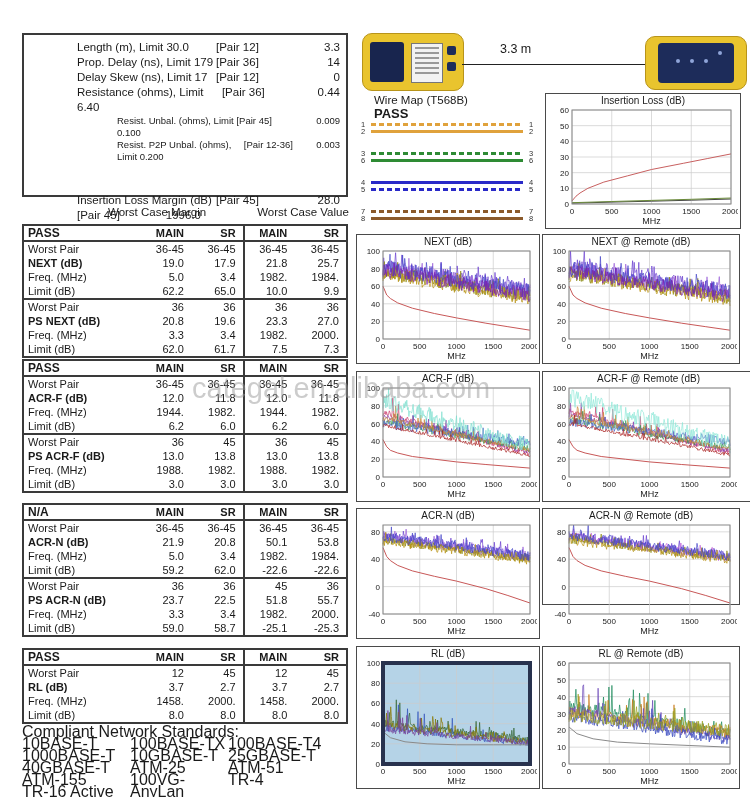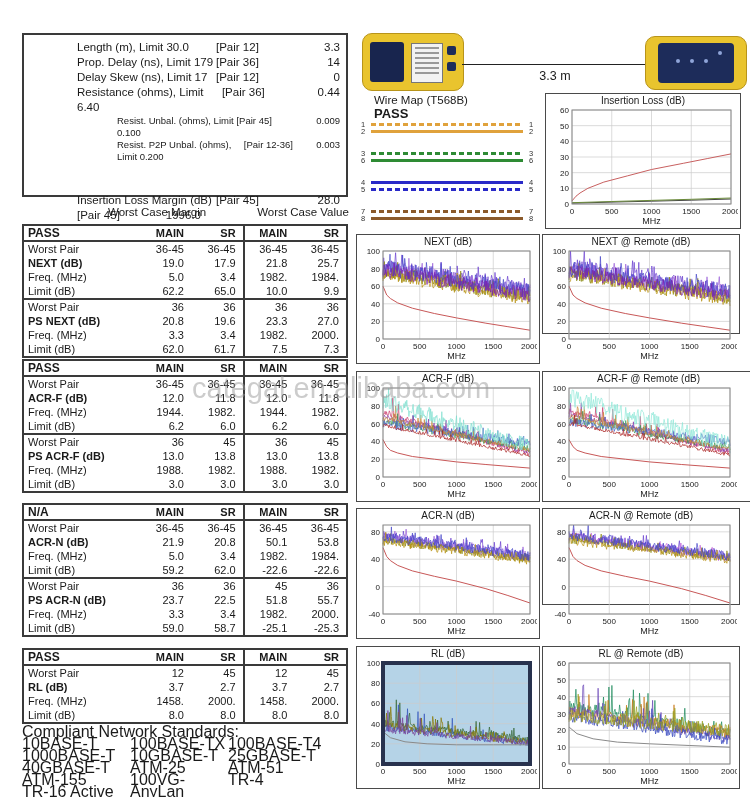--- a/index.html
+++ b/index.html
@@ -21,21 +21,21 @@
   #device-main{left:362px;top:33px;width:100px;height:56px;}
   #device-main .scr1{position:absolute;left:7px;top:8px;width:34px;height:40px;background:#18254e;border-radius:3px;}
   #device-main .scr2{position:absolute;left:48px;top:9px;width:30px;height:38px;background:#f2f2f2;border:1px solid #777;}
   #device-main .scr2 i{display:block;height:2px;background:#999;margin:3px 3px 0 3px;}
   #device-main .btn{position:absolute;left:84px;top:12px;width:9px;height:9px;background:#1d2c5a;border-radius:2px;}
   #device-main .btn2{top:28px;}
   #device-remote{left:645px;top:36px;width:100px;height:52px;}
   #device-remote .face{position:absolute;left:12px;top:6px;width:76px;height:40px;background:#1d2c5a;border-radius:4px;}
   #device-remote .dot{position:absolute;width:4px;height:4px;background:#8fa5d8;border-radius:50%;}
   #cable-line{position:absolute;left:462px;top:64px;width:184px;height:0;border-top:1.5px solid #222;}
-  #cable-length{position:absolute;left:500px;top:42px;width:110px;text-align:center;font-size:12.5px;margin-top:27px;}
+  #cable-length{position:absolute;left:500px;top:42px;width:110px;font-size:12.5px;}
 
   
   #wiremap-title{position:absolute;left:374px;top:94px;font-size:11.5px;font-weight:normal;}
   #wiremap-status{position:absolute;left:374px;top:106px;font-size:13px;font-weight:bold;}
   #wiremap-lines{position:absolute;left:358px;top:121px;width:178px;}
   .wire-row{display:flex;align-items:center;height:7px;}
   .wire-row.gap{margin-top:15px;}
   .wire-row .wn{width:10px;font-size:7.5px;color:#333;text-align:center;}
   .wire-row .wline{flex:1;height:3px;margin:0 3px;}
   .wire-row .wline.thick{height:4px;}
@@ -525,21 +525,21 @@
         <polyline points="26.0,23.5 26.7,19.9 27.4,20.1 28.1,19.0 28.8,16.0 29.5,27.3 30.2,25.6 30.9,22.4 31.6,16.5 32.3,20.0 33.0,21.0 33.7,21.0 34.4,29.2 35.1,28.0 35.8,20.5 36.5,15.5 37.2,21.6 37.9,17.9 38.6,19.8 39.3,20.8 40.0,15.2 40.7,22.5 41.4,18.6 42.1,15.5 42.8,26.1 43.5,18.2 44.2,21.2 44.9,25.4 45.6,22.1 46.3,26.5 47.0,26.2 47.7,30.7 48.4,21.1 49.1,19.0 49.8,32.1 50.5,21.7 51.2,30.2 51.9,10.3 52.6,27.0 53.3,17.6 54.0,18.3 54.7,17.5 55.4,26.6 56.1,20.6 56.8,26.3 57.5,28.0 58.2,24.9 58.9,21.8 59.6,32.3 60.3,31.7 61.0,22.1 61.7,26.9 62.4,31.1 63.1,26.8 63.8,28.8 64.5,20.6 65.2,15.2 65.9,33.9 66.6,25.3 67.3,26.1 68.0,32.8 68.7,29.1 69.4,28.3 70.1,21.8 70.8,27.9 71.5,27.9 72.2,26.9 72.9,23.6 73.6,26.5 74.3,32.2 75.0,23.8 75.7,15.2 76.4,27.3 77.1,29.3 77.8,21.4 78.5,29.6 79.2,21.9 79.9,26.5 80.6,25.6 81.3,33.2 82.0,26.3 82.7,35.8 83.4,27.7 84.1,24.8 84.8,25.9 85.5,28.5 86.2,22.6 86.9,28.4 87.6,26.6 88.3,25.3 89.0,25.9 89.7,32.7 90.4,25.0 91.1,37.4 91.8,25.7 92.5,28.1 93.2,30.2 93.9,33.8 94.6,33.6 95.3,35.5 96.0,37.9 96.7,24.2 97.4,33.5 98.1,39.2 98.8,26.9 99.5,32.5 100.2,36.6 100.9,29.7 101.6,39.4 102.3,33.4 103.0,37.8 103.7,29.1 104.4,37.1 105.1,28.0 105.8,39.6 106.5,32.8 107.2,27.9 107.9,33.3 108.6,38.9 109.3,29.5 110.0,36.7 110.7,31.2 111.4,30.9 112.1,35.7 112.8,28.6 113.5,35.1 114.2,28.3 114.9,28.0 115.6,30.4 116.3,40.1 117.0,34.8 117.7,42.9 118.4,35.7 119.1,39.4 119.8,33.9 120.5,30.3 121.2,41.4 121.9,36.3 122.6,32.7 123.3,38.3 124.0,43.6 124.7,44.3 125.4,44.4 126.1,38.4 126.8,40.1 127.5,41.4 128.2,43.5 128.9,28.9 129.6,37.0 130.3,42.7 131.0,34.1 131.7,33.2 132.4,32.9 133.1,40.0 133.8,43.6 134.5,31.5 135.2,31.1 135.9,45.7 136.6,31.4 137.3,39.8 138.0,38.6 138.7,39.6 139.4,33.9 140.1,37.8 140.8,37.6 141.5,40.9 142.2,33.1 142.9,43.6 143.6,36.6 144.3,41.1 145.0,39.8 145.7,42.4 146.4,35.5 147.1,46.3 147.8,43.3 148.5,41.8 149.2,40.8 149.9,40.5 150.6,44.5 151.3,48.1 152.0,44.3 152.7,49.0 153.4,43.7 154.1,47.7 154.8,36.1 155.5,35.5 156.2,49.0 156.9,42.5 157.6,41.3 158.3,34.6 159.0,36.2 159.7,47.6 160.4,44.1 161.1,38.2 161.8,38.1 162.5,47.2 163.2,35.1 163.9,49.6 164.6,41.0 165.3,40.8 166.0,48.6 166.7,43.1 167.4,47.1 168.1,42.4 168.8,35.8 169.5,41.2 170.2,46.7 170.9,38.0 171.6,41.4 172.3,48.0 173.0,36.5" fill="none" stroke="#9a5fd8" stroke-width="0.7"></polyline>
         <polyline points="26.0,31.2 26.7,17.8 27.4,13.6 28.1,29.9 28.8,23.4 29.5,28.7 30.2,27.9 30.9,23.5 31.6,28.1 32.3,25.6 33.0,26.6 33.7,26.5 34.4,25.6 35.1,29.9 35.8,19.5 36.5,30.1 37.2,22.4 37.9,31.1 38.6,19.4 39.3,26.1 40.0,28.5 40.7,14.3 41.4,28.5 42.1,32.6 42.8,28.9 43.5,22.9 44.2,30.1 44.9,34.3 45.6,25.4 46.3,27.9 47.0,33.2 47.7,27.7 48.4,23.0 49.1,34.1 49.8,27.7 50.5,31.7 51.2,26.9 51.9,24.0 52.6,33.1 53.3,26.9 54.0,27.6 54.7,34.2 55.4,32.7 56.1,22.4 56.8,27.5 57.5,22.5 58.2,24.3 58.9,33.2 59.6,23.2 60.3,24.5 61.0,28.2 61.7,27.5 62.4,27.6 63.1,26.5 63.8,32.6 64.5,30.3 65.2,36.0 65.9,25.0 66.6,31.7 67.3,32.9 68.0,36.6 68.7,24.3 69.4,28.5 70.1,28.8 70.8,27.1 71.5,30.9 72.2,35.0 72.9,32.1 73.6,28.9 74.3,27.5 75.0,31.2 75.7,34.1 76.4,36.1 77.1,33.5 77.8,32.0 78.5,34.5 79.2,36.1 79.9,32.1 80.6,37.9 81.3,34.7 82.0,39.8 82.7,29.7 83.4,40.0 84.1,28.9 84.8,29.4 85.5,33.8 86.2,27.2 86.9,29.5 87.6,31.1 88.3,26.1 89.0,39.7 89.7,38.3 90.4,35.8 91.1,39.1 91.8,26.8 92.5,36.5 93.2,35.2 93.9,28.7 94.6,38.2 95.3,32.9 96.0,42.4 96.7,38.5 97.4,37.0 98.1,43.2 98.8,36.6 99.5,41.5 100.2,33.7 100.9,37.7 101.6,38.0 102.3,42.7 103.0,40.7 103.7,23.0 104.4,42.5 105.1,35.1 105.8,30.8 106.5,29.6 107.2,41.0 107.9,33.0 108.6,33.4 109.3,35.5 110.0,33.6 110.7,36.7 111.4,34.1 112.1,42.0 112.8,37.3 113.5,42.6 114.2,36.6 114.9,41.9 115.6,33.5 116.3,40.9 117.0,45.6 117.7,33.0 118.4,39.5 119.1,46.7 119.8,40.7 120.5,37.9 121.2,46.7 121.9,46.5 122.6,44.0 123.3,38.3 124.0,39.8 124.7,38.6 125.4,46.2 126.1,37.3 126.8,37.3 127.5,37.3 128.2,47.0 128.9,42.8 129.6,35.9 130.3,45.6 131.0,41.8 131.7,43.7 132.4,35.2 133.1,32.5 133.8,44.4 134.5,49.2 135.2,42.5 135.9,47.2 136.6,41.6 137.3,42.2 138.0,41.4 138.7,45.4 139.4,40.6 140.1,38.1 140.8,36.9 141.5,30.7 142.2,36.9 142.9,44.1 143.6,45.1 144.3,43.0 145.0,38.2 145.7,41.6 146.4,49.3 147.1,48.5 147.8,39.4 148.5,49.9 149.2,42.3 149.9,48.7 150.6,38.7 151.3,49.5 152.0,44.5 152.7,42.7 153.4,47.7 154.1,47.9 154.8,48.0 155.5,52.4 156.2,39.3 156.9,51.0 157.6,44.2 158.3,46.7 159.0,47.5 159.7,49.7 160.4,48.3 161.1,40.7 161.8,51.3 162.5,48.6 163.2,49.3 163.9,50.4 164.6,47.4 165.3,41.4 166.0,40.7 166.7,45.2 167.4,51.5 168.1,47.1 168.8,43.2 169.5,49.9 170.2,51.8 170.9,47.7 171.6,38.8 172.3,54.0 173.0,51.0" fill="none" stroke="#8a8a10" stroke-width="0.7"></polyline>
         <polyline points="26.0,32.9 26.7,25.5 27.4,30.7 28.1,27.7 28.8,24.3 29.5,25.6 30.2,28.3 30.9,21.1 31.6,28.3 32.3,28.2 33.0,29.0 33.7,32.0 34.4,24.6 35.1,31.4 35.8,28.6 36.5,29.3 37.2,27.2 37.9,31.2 38.6,27.4 39.3,17.9 40.0,29.3 40.7,25.4 41.4,33.8 42.1,28.3 42.8,30.7 43.5,28.9 44.2,25.0 44.9,34.8 45.6,25.9 46.3,32.5 47.0,33.7 47.7,27.7 48.4,26.0 49.1,28.5 49.8,21.5 50.5,23.1 51.2,25.4 51.9,34.2 52.6,23.2 53.3,36.0 54.0,23.6 54.7,33.3 55.4,29.1 56.1,35.5 56.8,27.0 57.5,27.8 58.2,32.7 58.9,21.0 59.6,36.4 60.3,29.0 61.0,32.8 61.7,36.6 62.4,33.0 63.1,25.8 63.8,27.3 64.5,30.2 65.2,39.4 65.9,37.8 66.6,36.9 67.3,36.5 68.0,37.2 68.7,36.5 69.4,29.7 70.1,29.4 70.8,33.0 71.5,31.8 72.2,35.5 72.9,38.7 73.6,37.6 74.3,28.9 75.0,27.7 75.7,38.6 76.4,40.1 77.1,38.5 77.8,28.1 78.5,37.5 79.2,36.7 79.9,28.1 80.6,38.6 81.3,29.2 82.0,39.9 82.7,38.6 83.4,33.6 84.1,30.1 84.8,39.7 85.5,41.9 86.2,35.8 86.9,29.4 87.6,38.2 88.3,23.2 89.0,34.7 89.7,35.9 90.4,36.4 91.1,36.9 91.8,32.5 92.5,34.6 93.2,33.6 93.9,41.0 94.6,42.8 95.3,34.6 96.0,41.6 96.7,37.8 97.4,44.4 98.1,31.3 98.8,34.2 99.5,40.7 100.2,25.1 100.9,43.0 101.6,43.3 102.3,26.6 103.0,39.4 103.7,33.2 104.4,32.6 105.1,34.3 105.8,37.5 106.5,33.0 107.2,44.3 107.9,42.3 108.6,45.4 109.3,42.6 110.0,37.0 110.7,37.9 111.4,43.5 112.1,45.0 112.8,45.9 113.5,35.0 114.2,36.0 114.9,43.2 115.6,37.7 116.3,41.2 117.0,34.4 117.7,42.8 118.4,40.3 119.1,46.5 119.8,37.3 120.5,44.5 121.2,48.6 121.9,48.4 122.6,47.5 123.3,46.6 124.0,44.1 124.7,42.0 125.4,43.9 126.1,45.4 126.8,42.6 127.5,46.3 128.2,36.1 128.9,38.4 129.6,36.4 130.3,38.4 131.0,47.1 131.7,38.4 132.4,45.1 133.1,49.2 133.8,37.5 134.5,37.1 135.2,37.5 135.9,32.5 136.6,47.6 137.3,48.1 138.0,39.6 138.7,48.1 139.4,49.0 140.1,41.4 140.8,45.2 141.5,46.7 142.2,47.1 142.9,45.6 143.6,48.2 144.3,50.3 145.0,44.0 145.7,48.9 146.4,39.2 147.1,41.2 147.8,44.9 148.5,42.1 149.2,50.1 149.9,51.9 150.6,50.9 151.3,44.0 152.0,46.0 152.7,50.6 153.4,44.0 154.1,48.0 154.8,53.5 155.5,53.5 156.2,50.2 156.9,48.6 157.6,44.5 158.3,55.0 159.0,41.6 159.7,52.9 160.4,51.3 161.1,41.9 161.8,44.2 162.5,51.7 163.2,47.9 163.9,44.5 164.6,53.7 165.3,54.2 166.0,51.2 166.7,49.2 167.4,47.2 168.1,49.4 168.8,50.3 169.5,44.4 170.2,52.4 170.9,56.0 171.6,50.3 172.3,43.8 173.0,47.9" fill="none" stroke="#b89010" stroke-width="0.7"></polyline>
         <polyline points="26.0,27.6 26.7,17.8 27.4,16.9 28.1,25.6 28.8,20.0 29.5,17.2 30.2,17.6 30.9,19.2 31.6,13.2 32.3,17.7 33.0,6.2 33.7,23.5 34.4,24.2 35.1,16.2 35.8,13.7 36.5,28.3 37.2,26.6 37.9,13.9 38.6,18.9 39.3,22.2 40.0,16.7 40.7,22.5 41.4,16.3 42.1,25.9 42.8,26.6 43.5,30.3 44.2,21.6 44.9,21.2 45.6,7.0 46.3,18.2 47.0,23.6 47.7,10.4 48.4,16.4 49.1,19.7 49.8,27.9 50.5,24.4 51.2,31.4 51.9,24.5 52.6,30.9 53.3,29.3 54.0,27.0 54.7,17.0 55.4,22.5 56.1,24.3 56.8,23.0 57.5,23.1 58.2,32.1 58.9,17.1 59.6,29.2 60.3,28.4 61.0,21.2 61.7,20.6 62.4,33.4 63.1,31.1 63.8,20.0 64.5,22.7 65.2,19.9 65.9,32.6 66.6,31.0 67.3,21.6 68.0,19.4 68.7,30.2 69.4,14.4 70.1,21.3 70.8,27.2 71.5,29.6 72.2,22.8 72.9,20.6 73.6,29.2 74.3,22.0 75.0,18.4 75.7,28.6 76.4,29.6 77.1,28.1 77.8,25.7 78.5,26.5 79.2,34.9 79.9,22.1 80.6,27.4 81.3,28.9 82.0,24.2 82.7,34.0 83.4,24.9 84.1,15.3 84.8,29.1 85.5,32.4 86.2,30.7 86.9,30.8 87.6,23.4 88.3,27.0 89.0,23.6 89.7,25.6 90.4,22.7 91.1,31.9 91.8,34.2 92.5,37.6 93.2,18.3 93.9,38.5 94.6,24.0 95.3,28.7 96.0,31.3 96.7,35.3 97.4,28.9 98.1,28.3 98.8,33.6 99.5,38.8 100.2,27.0 100.9,28.1 101.6,34.0 102.3,39.7 103.0,33.0 103.7,37.5 104.4,33.3 105.1,38.0 105.8,39.6 106.5,29.3 107.2,38.0 107.9,36.3 108.6,35.5 109.3,28.2 110.0,35.1 110.7,29.8 111.4,23.0 112.1,33.3 112.8,34.1 113.5,38.9 114.2,37.0 114.9,41.2 115.6,34.4 116.3,41.6 117.0,35.2 117.7,37.6 118.4,26.8 119.1,29.2 119.8,37.2 120.5,40.7 121.2,38.8 121.9,35.2 122.6,40.2 123.3,33.1 124.0,32.4 124.7,33.6 125.4,33.4 126.1,30.2 126.8,28.9 127.5,38.4 128.2,27.3 128.9,42.5 129.6,35.7 130.3,31.3 131.0,34.6 131.7,39.8 132.4,37.0 133.1,32.0 133.8,33.8 134.5,39.8 135.2,40.0 135.9,31.4 136.6,34.2 137.3,33.3 138.0,40.9 138.7,32.9 139.4,41.2 140.1,30.4 140.8,32.7 141.5,41.4 142.2,36.3 142.9,28.8 143.6,46.2 144.3,46.7 145.0,45.6 145.7,39.1 146.4,31.3 147.1,38.6 147.8,38.8 148.5,39.8 149.2,41.8 149.9,39.3 150.6,40.9 151.3,36.4 152.0,40.6 152.7,44.8 153.4,33.6 154.1,38.2 154.8,41.7 155.5,36.9 156.2,36.2 156.9,35.4 157.6,46.4 158.3,47.6 159.0,38.6 159.7,33.9 160.4,39.4 161.1,35.2 161.8,37.1 162.5,38.1 163.2,42.0 163.9,36.6 164.6,36.7 165.3,49.0 166.0,36.7 166.7,39.1 167.4,47.5 168.1,48.7 168.8,49.0 169.5,35.5 170.2,38.2 170.9,43.0 171.6,36.4 172.3,48.0 173.0,41.7" fill="none" stroke="#4646c8" stroke-width="0.7"></polyline>
         <polyline points="26.0,29.4 26.7,16.7 27.4,27.2 28.1,24.9 28.8,21.7 29.5,28.4 30.2,17.9 30.9,16.6 31.6,21.3 32.3,22.7 33.0,30.5 33.7,27.5 34.4,20.5 35.1,27.0 35.8,28.2 36.5,27.5 37.2,15.1 37.9,24.2 38.6,27.9 39.3,24.5 40.0,17.9 40.7,25.7 41.4,25.9 42.1,29.0 42.8,23.0 43.5,20.8 44.2,20.9 44.9,25.5 45.6,22.0 46.3,20.8 47.0,19.3 47.7,25.6 48.4,31.4 49.1,20.8 49.8,21.5 50.5,23.9 51.2,30.7 51.9,23.8 52.6,29.4 53.3,33.1 54.0,32.6 54.7,20.8 55.4,29.3 56.1,32.6 56.8,33.7 57.5,31.8 58.2,29.8 58.9,26.5 59.6,23.2 60.3,24.5 61.0,26.8 61.7,30.3 62.4,31.0 63.1,22.5 63.8,23.2 64.5,26.6 65.2,24.3 65.9,25.0 66.6,30.8 67.3,23.4 68.0,19.6 68.7,27.8 69.4,29.9 70.1,36.5 70.8,30.2 71.5,26.7 72.2,23.4 72.9,35.0 73.6,28.7 74.3,26.6 75.0,24.6 75.7,30.5 76.4,31.4 77.1,31.0 77.8,24.2 78.5,29.0 79.2,30.7 79.9,26.2 80.6,26.7 81.3,27.6 82.0,38.0 82.7,31.7 83.4,32.5 84.1,32.3 84.8,39.2 85.5,39.2 86.2,37.5 86.9,38.4 87.6,34.0 88.3,29.1 89.0,38.3 89.7,28.4 90.4,29.8 91.1,26.7 91.8,33.9 92.5,37.9 93.2,27.5 93.9,25.1 94.6,31.1 95.3,35.9 96.0,30.5 96.7,33.2 97.4,35.8 98.1,32.4 98.8,33.4 99.5,33.6 100.2,36.0 100.9,33.8 101.6,33.5 102.3,41.1 103.0,30.0 103.7,34.6 104.4,40.9 105.1,42.4 105.8,32.7 106.5,35.9 107.2,29.6 107.9,35.3 108.6,32.7 109.3,40.4 110.0,40.8 110.7,36.7 111.4,34.6 112.1,43.3 112.8,32.1 113.5,32.1 114.2,38.4 114.9,33.7 115.6,34.2 116.3,44.1 117.0,39.6 117.7,38.4 118.4,37.5 119.1,29.7 119.8,32.1 120.5,38.4 121.2,44.7 121.9,35.9 122.6,44.3 123.3,40.9 124.0,39.7 124.7,36.3 125.4,32.5 126.1,39.2 126.8,38.2 127.5,37.2 128.2,32.8 128.9,42.5 129.6,33.0 130.3,41.8 131.0,34.7 131.7,43.1 132.4,40.2 133.1,42.6 133.8,44.2 134.5,36.4 135.2,47.7 135.9,41.0 136.6,34.4 137.3,45.4 138.0,41.2 138.7,47.2 139.4,46.6 140.1,41.8 140.8,42.8 141.5,48.3 142.2,45.8 142.9,36.4 143.6,45.3 144.3,42.4 145.0,41.8 145.7,43.9 146.4,46.2 147.1,44.5 147.8,47.3 148.5,42.7 149.2,49.3 149.9,38.5 150.6,38.6 151.3,40.9 152.0,47.1 152.7,45.1 153.4,40.3 154.1,42.8 154.8,46.0 155.5,42.2 156.2,37.5 156.9,37.6 157.6,44.0 158.3,51.1 159.0,49.5 159.7,38.7 160.4,42.1 161.1,42.1 161.8,42.0 162.5,39.0 163.2,41.5 163.9,49.1 164.6,48.2 165.3,40.6 166.0,51.8 166.7,50.2 167.4,39.8 168.1,52.4 168.8,43.0 169.5,43.1 170.2,46.0 170.9,42.8 171.6,53.5 172.3,53.0 173.0,49.3" fill="none" stroke="#7a1fb0" stroke-width="0.7"></polyline>
         <polyline points="26.0,38.2 29.7,47.0 33.4,50.5 40.7,54.9 55.4,60.2 77.4,65.5 99.5,69.9 128.9,75.2 150.9,78.7 173.0,82.2" fill="none" stroke="#c85858" stroke-width="1"></polyline>
         <rect x="26" y="3" width="147" height="88" fill="none" stroke="#888888" stroke-width="1"></rect>
         <text x="99.5" y="111" text-anchor="middle" font-size="9" fill="#222">MHz</text>
       </svg>
     </div>
-  <div class="chart-box" style="left:542px;top:234px;width:198px;height:100px;">
+  <div class="chart-box" style="left:542px;top:234px;width:198px;height:130px;">
     <div class="chart-title">NEXT @ Remote (dB)</div>
       <svg width="194" height="113">
         <line x1="26" x2="187" y1="91" y2="91" stroke="#cccccc" stroke-width="0.7"></line>
         <text x="23" y="94" text-anchor="end" font-size="8" fill="#222">0</text>
         <line x1="26" x2="187" y1="73.4" y2="73.4" stroke="#cccccc" stroke-width="0.7"></line>
         <text x="23" y="76.4" text-anchor="end" font-size="8" fill="#222">20</text>
         <line x1="26" x2="187" y1="55.8" y2="55.8" stroke="#cccccc" stroke-width="0.7"></line>
         <text x="23" y="58.8" text-anchor="end" font-size="8" fill="#222">40</text>
         <line x1="26" x2="187" y1="38.2" y2="38.2" stroke="#cccccc" stroke-width="0.7"></line>
         <text x="23" y="41.2" text-anchor="end" font-size="8" fill="#222">60</text>

